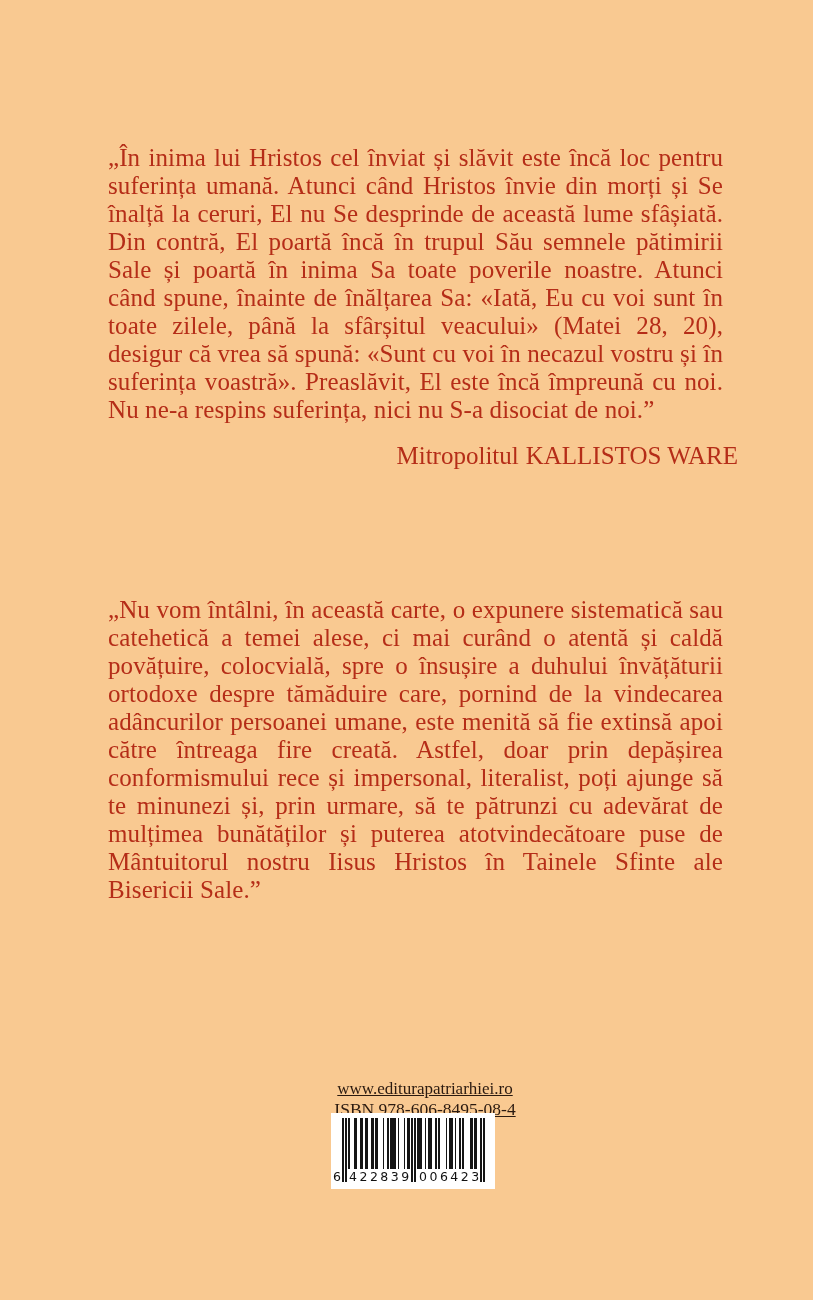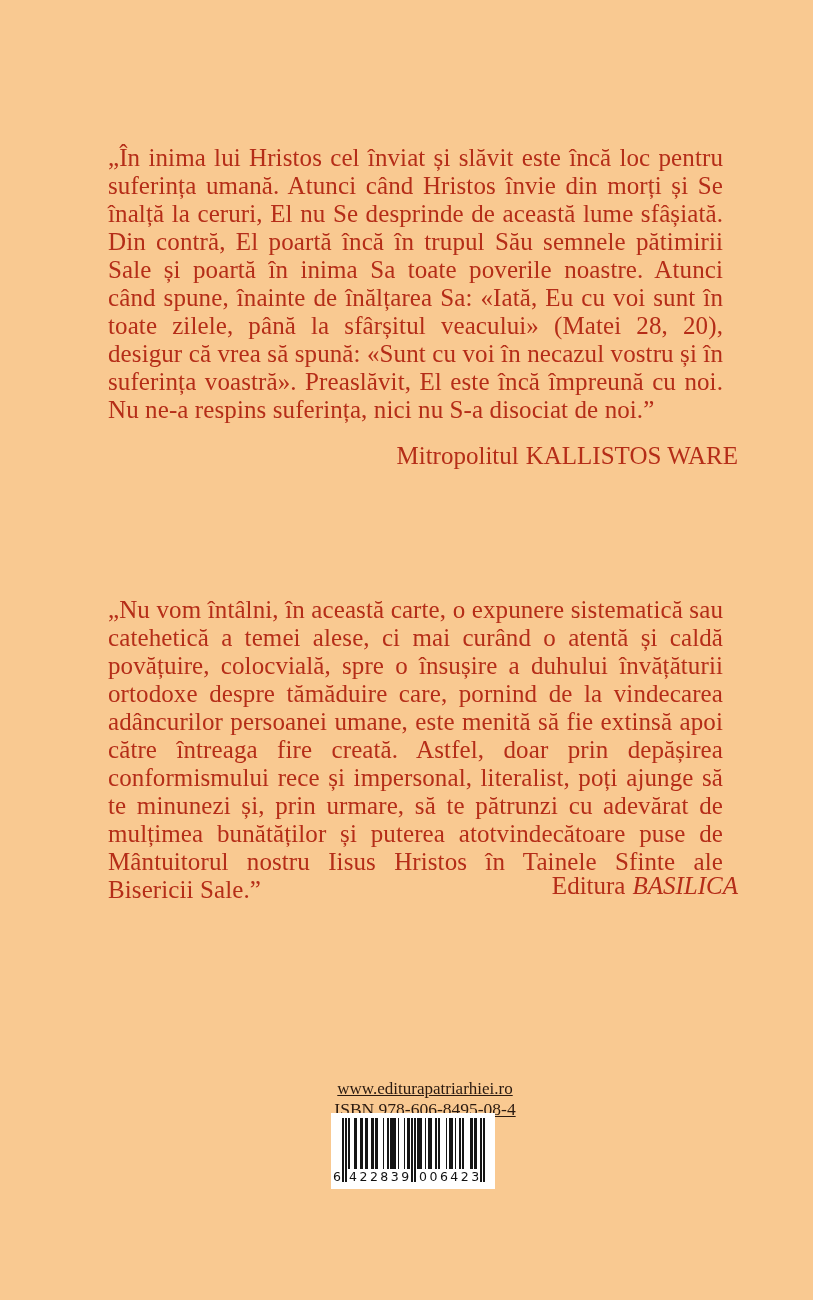--- a/index.html
+++ b/index.html
@@ -99,21 +99,20 @@
 <body>
 
 <div class="page">
 
   <p class="quote q1">„În inima lui Hristos cel înviat și slăvit este încă loc pentru suferința umană. Atunci când Hristos învie din morți și Se înalță la ceruri, El nu Se desprinde de această lume sfâșiată. Din contră, El poartă încă în trupul Său semnele pătimirii Sale și poartă în inima Sa toate poverile noastre. Atunci când spune, înainte de înălțarea Sa: «Iată, Eu cu voi sunt în toate zilele, până la sfârșitul veacului» (Matei 28, 20), desigur că vrea să spună: «Sunt cu voi în necazul vostru și în suferința voastră». Preaslăvit, El este încă împreună cu noi. Nu ne-a respins suferința, nici nu S-a disociat de noi.”</p>
 
   <p class="attribution a1"><span>Mitropolitul</span><span class="name">KALLISTOS WARE</span></p>
 
   <p class="quote q2">„Nu vom întâlni, în această carte, o expunere sistematică sau catehetică a temei alese, ci mai curând o atentă și caldă povățuire, colocvială, spre o însușire a duhului învățăturii ortodoxe despre tămăduire care, pornind de la vindecarea adâncurilor persoanei umane, este menită să fie extinsă apoi către întreaga fire creată. Astfel, doar prin depășirea conformismului rece și impersonal, literalist, poți ajunge să te minunezi și, prin urmare, să te pătrunzi cu adevărat de mulțimea bunătăților și puterea atotvindecătoare puse de Mântuitorul nostru Iisus Hristos în Tainele Sfinte ale Bisericii Sale.”</p>
 
-  <p class="attribution a2"><span>Editura</span><span class="name">BASILICA</span></p>
 
   <div class="footer-text">
     <div class="web-line">www.editurapatriarhiei.ro</div>
     <div class="isbn-line">ISBN 978-606-8495-08-4</div>
   </div>
 
   <div class="barcode-box">
     <div class="bars">
         <div class="module on guard"></div>
         <div class="module guard"></div>

